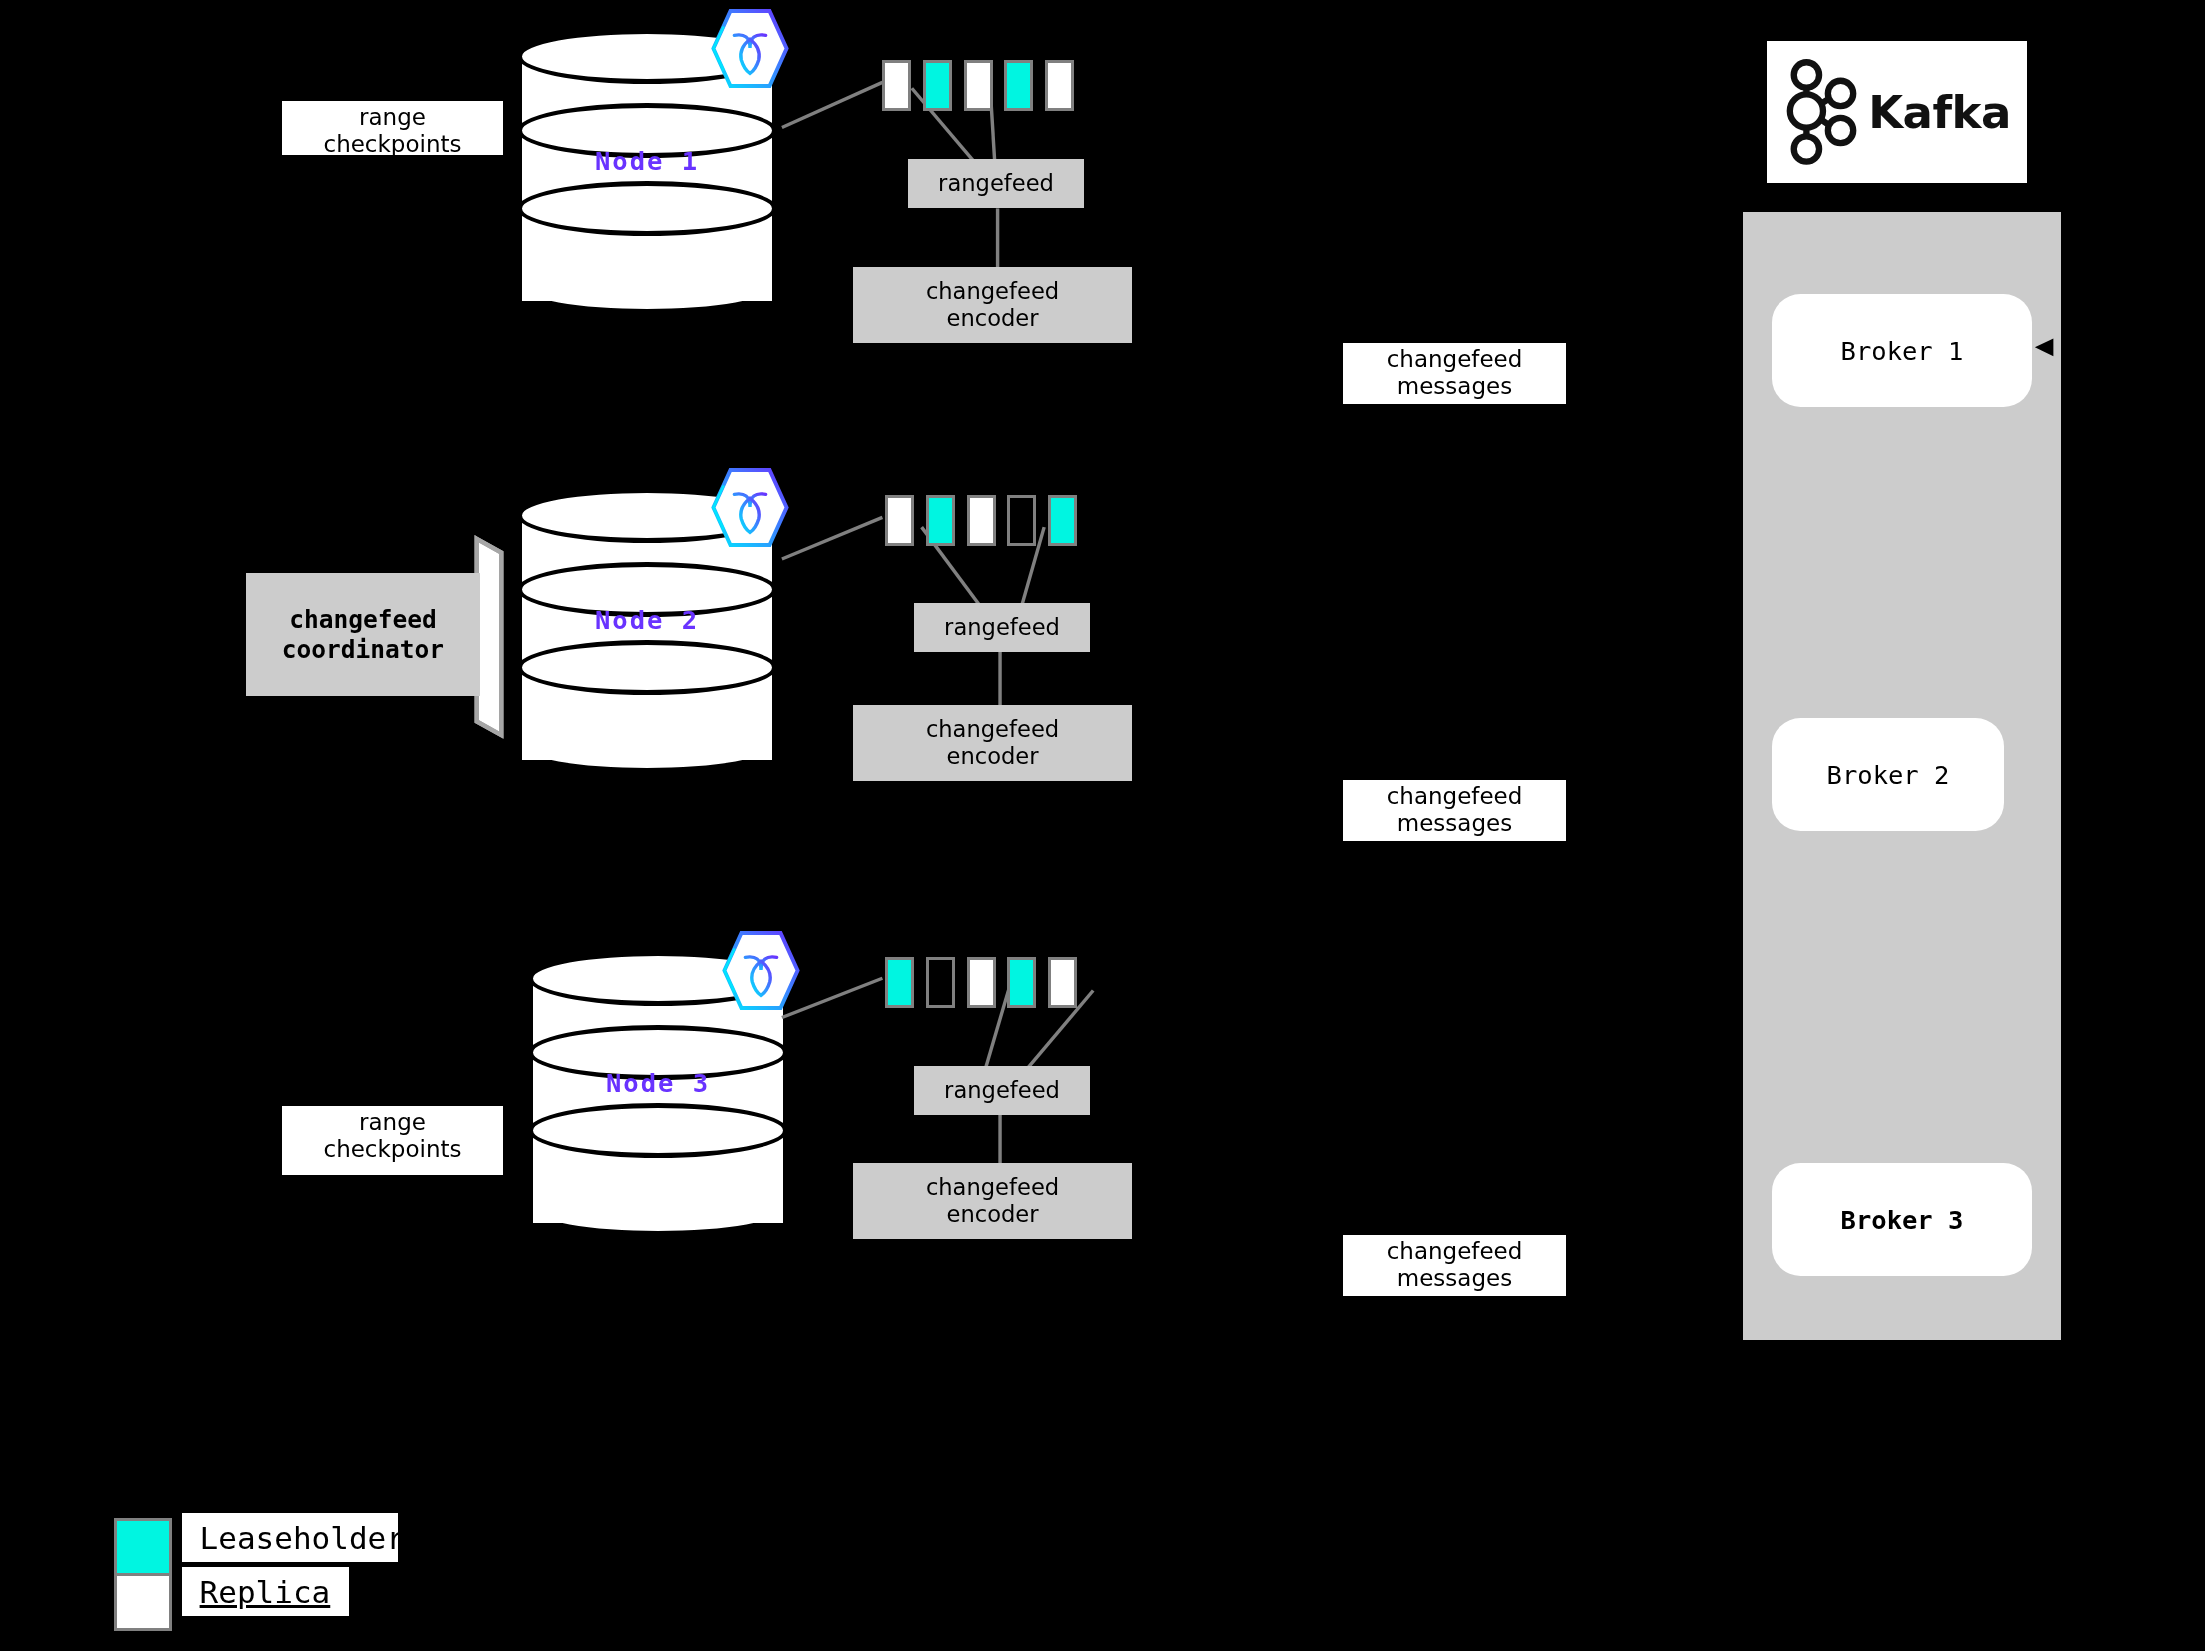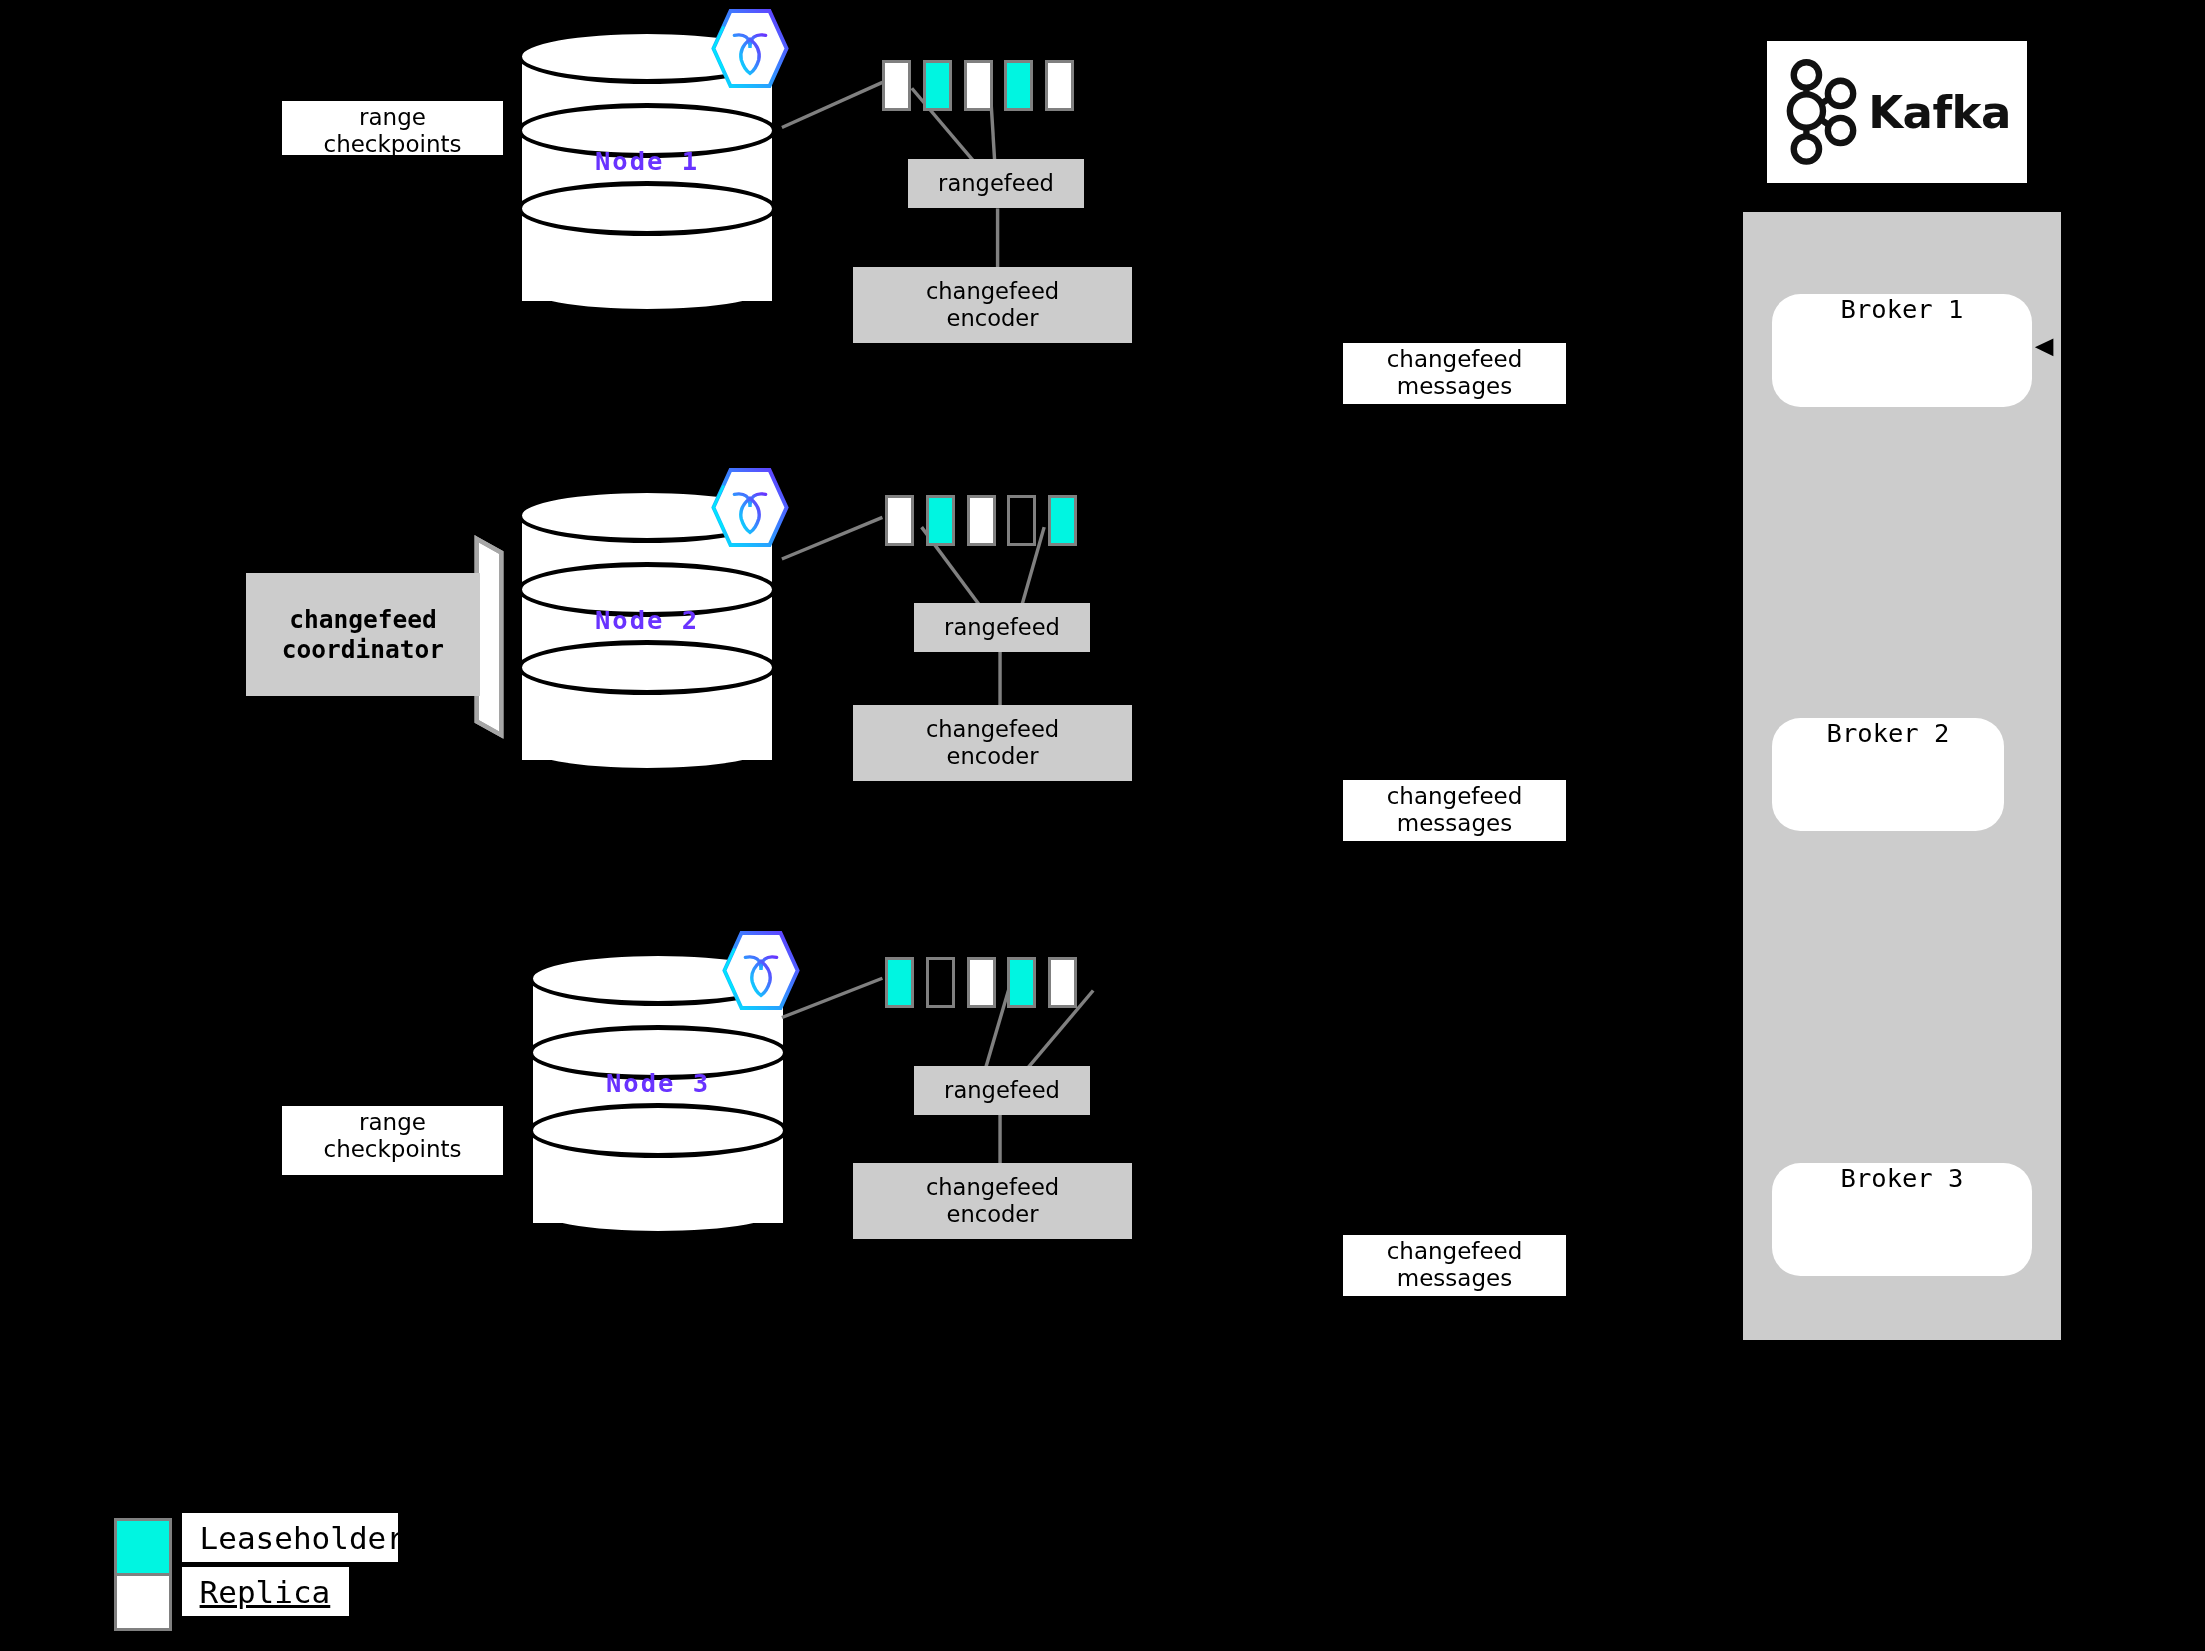--- a/index.html
+++ b/index.html
@@ -50,21 +50,21 @@
              font-family:"DejaVu Sans Mono",monospace;font-weight:bold;font-size:24.5px;
              line-height:1.2;color:#000;}
 
   
   .kafka-logo{position:absolute;background:#fff;display:flex;align-items:center;
               justify-content:center;z-index:6;}
   .kafka-word{font-family:"DejaVu Sans",sans-serif;font-weight:bold;font-size:45px;
               color:#111;letter-spacing:-0.5px;margin-left:6.9px;}
   .broker-panel{position:absolute;background:#cccccc;z-index:4;}
   .broker{position:absolute;background:#ffffff;border-radius:28.4px;display:flex;
-          align-items:flex-start;justify-content:center;font-size:25.5px;color:#000;
+          align-items:center;justify-content:center;font-size:25.5px;color:#000;
           font-family:"DejaVu Sans Mono",monospace;z-index:5;}
 
   
   .pill{position:absolute;background:#fff;border-radius:490px;display:flex;
         align-items:center;justify-content:center;font-size:24.5px;color:#000;
         font-family:"DejaVu Sans Mono",monospace;z-index:5;}
 
   
   .legend-sw{position:absolute;width:58px;height:58px;border:3.9px solid #808080;
              box-sizing:border-box;z-index:6;}
@@ -291,21 +291,21 @@
   </div>
 
   <div class="broker-panel" style="left:1743px;top:212px;width:318px;height:1128px;"></div>
 
   <div class="broker" style="left:1772px;top:294px;width:260px;height:113px;">
     <span>Broker 1</span>
   </div>
   <div class="broker" style="left:1772px;top:718px;width:232px;height:113px;">
     <span>Broker 2</span>
   </div>
-  <div class="broker" style="left:1772px;top:1163px;width:260px;height:113px;">
+  <div class="broker" style="left:1772px;top:1163px;width:260px;height:113px;font-weight:bold;">
     <span>Broker 3</span>
   </div>
 
   <svg class="abs" style="left:2030px;top:324px;width:39px;height:1010px;z-index:6;" viewBox="0 0 80 2060">
     <polygon points="48,24 10,42 48,60" fill="#000"></polygon>
   </svg>
 
 
   <div class="legend-sw" style="left:114px;top:1518px;background:#00f5e1;"></div>
   <div class="legend-lbl" style="left:182px;top:1513px;width:216px;height:49px;">

